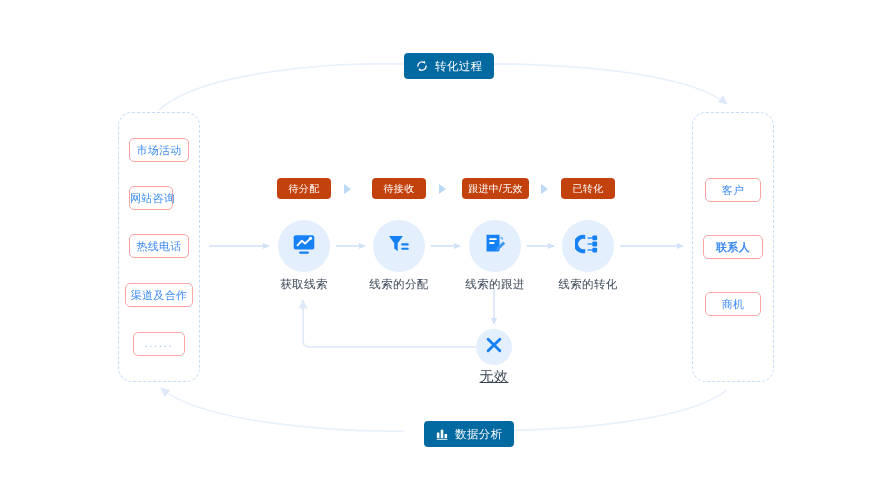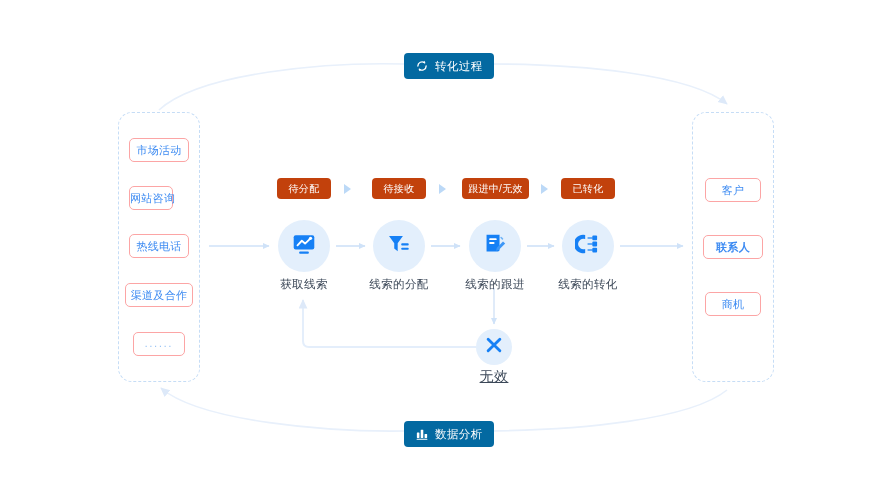--- a/index.html
+++ b/index.html
@@ -181,21 +181,21 @@
     display: flex;
     align-items: center;
     gap: 6px;
     padding: 0 11px;
     color: #ffffff;
     font-size: 11.5px;
     letter-spacing: 0.4px;
     white-space: nowrap;
   }
   #badge-top    { left: 404px; top: 53px; }
-  #badge-bottom { left: 404px; top: 421px; }
+  #badge-bottom { left: 424px; top: 421px; }
 
   .badge-icon {
     display: flex;
     align-items: center;
     justify-content: center;
     width: 14px;
     height: 14px;
     flex: 0 0 auto;
   }
 </style>

